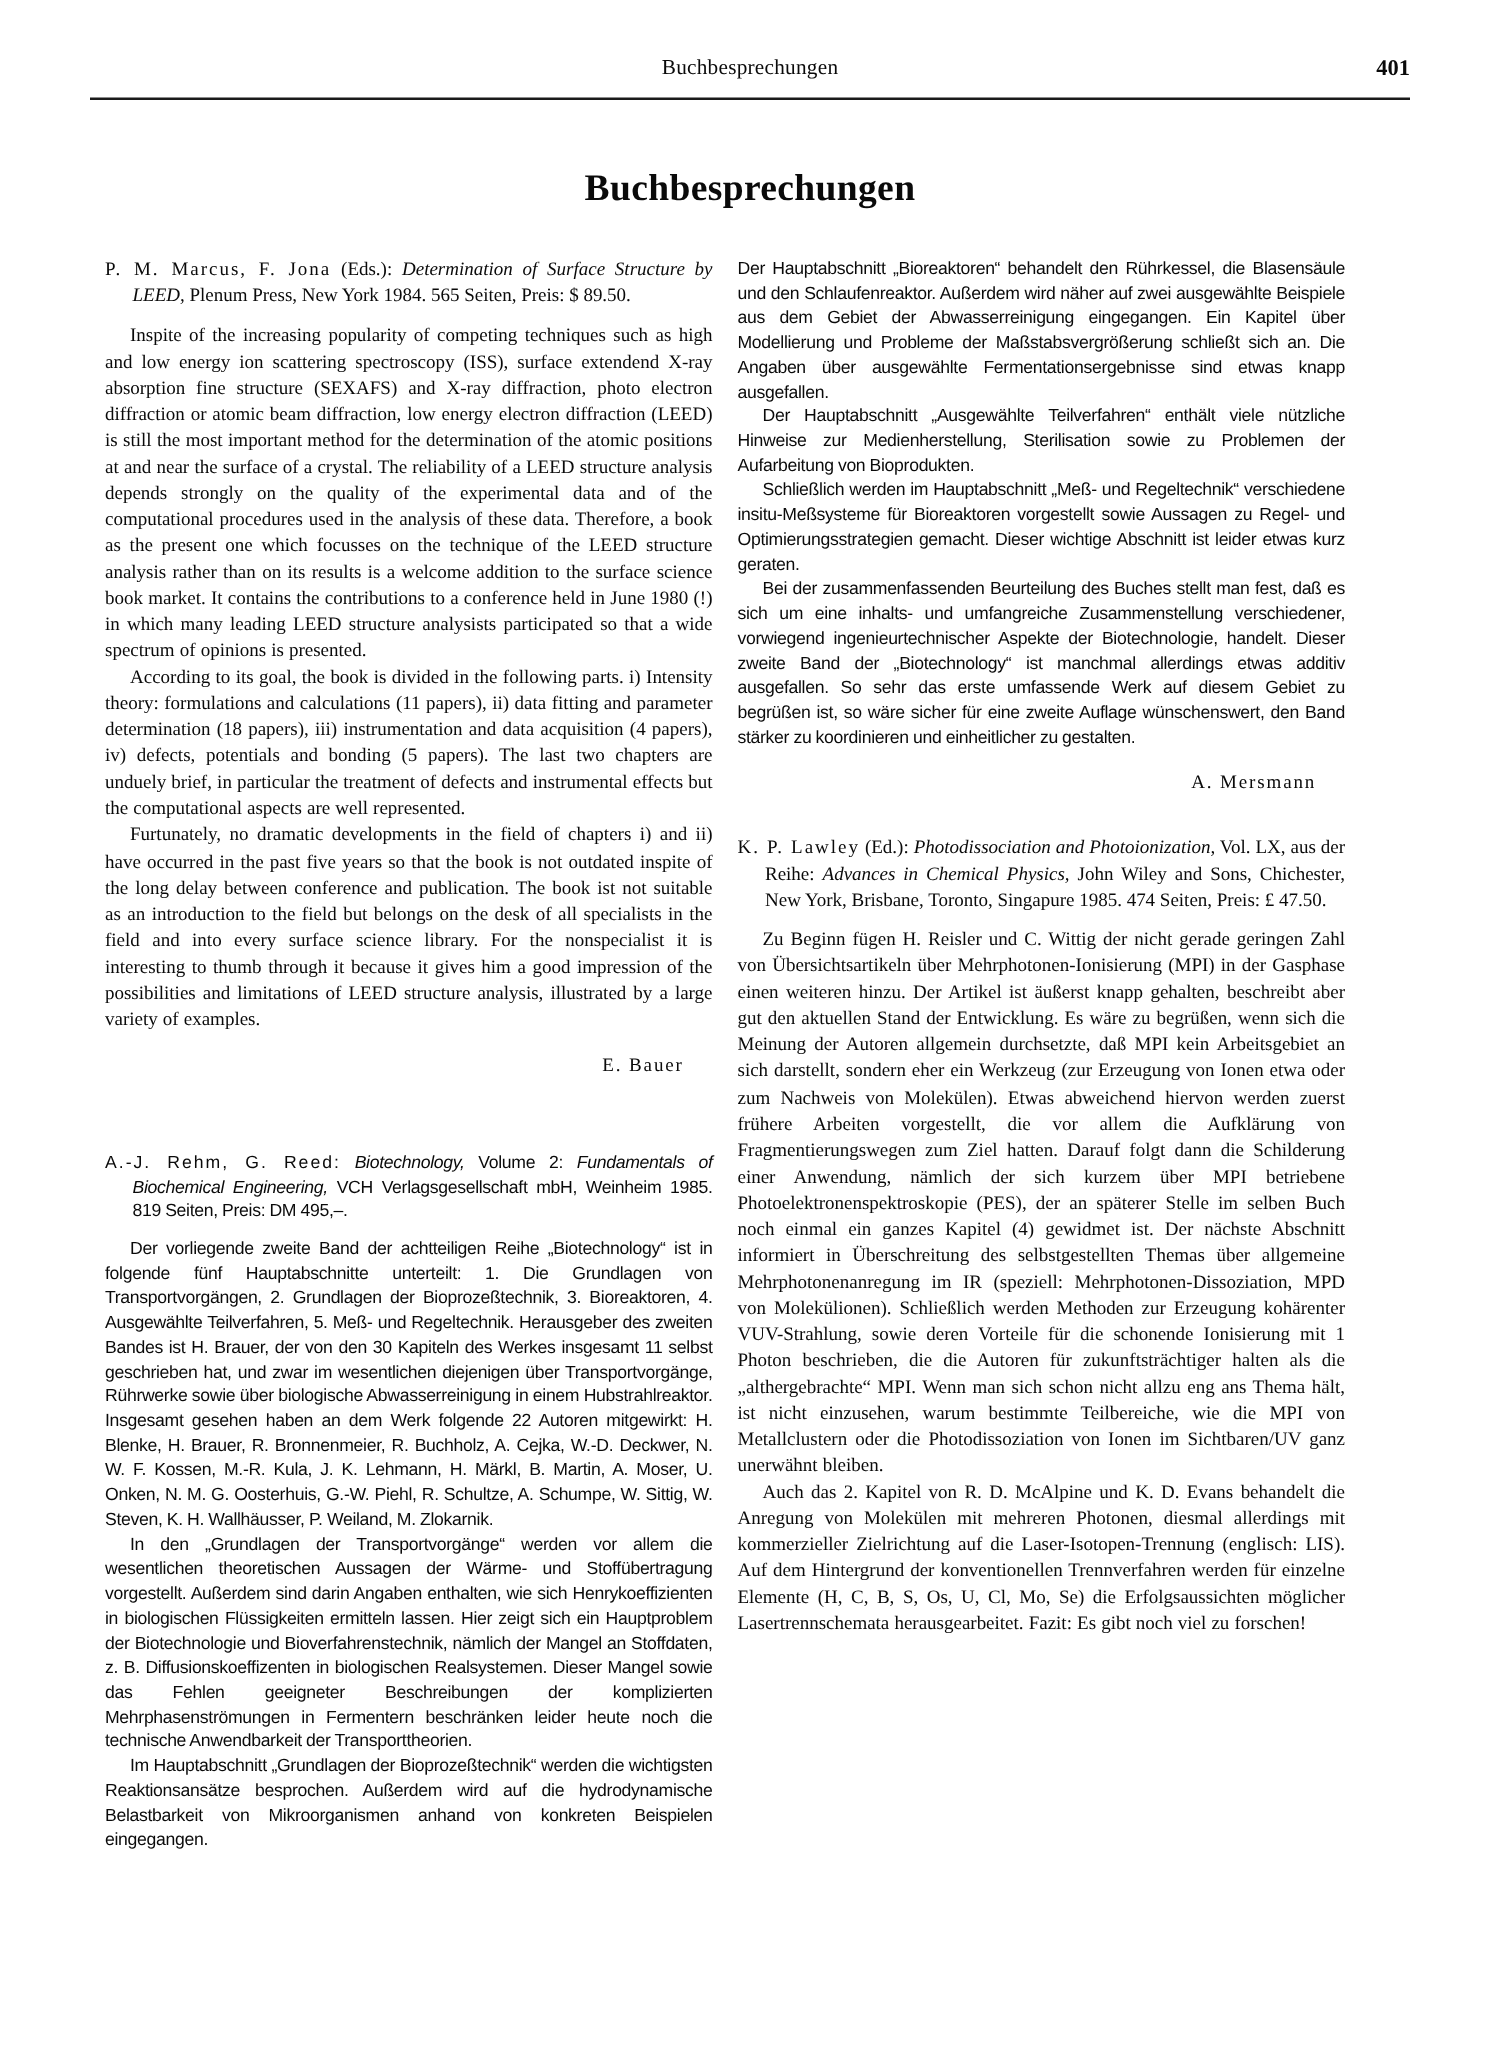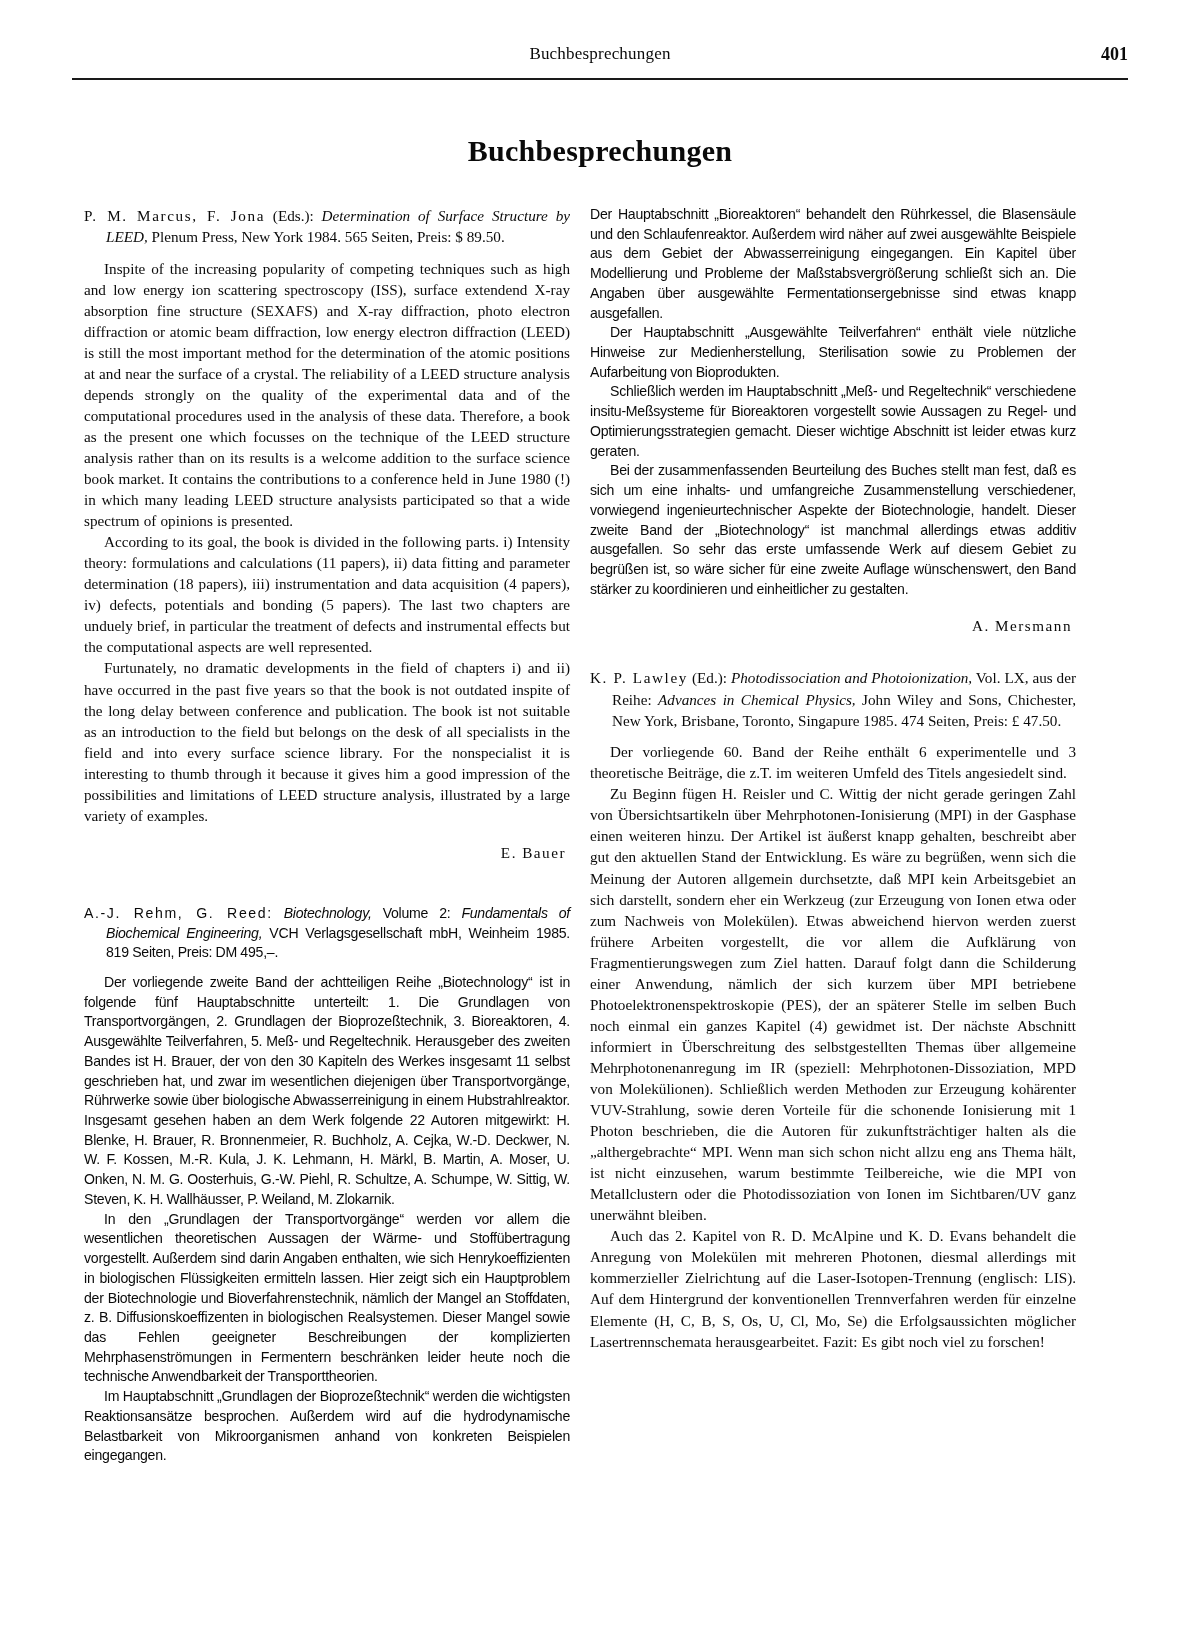--- a/index.html
+++ b/index.html
@@ -114,29 +114,29 @@
 
   
   .sans p.body,
   .sans .ref {
     font-family: Liberation Sans, sans-serif;
     font-size: 14.1px;
     line-height: 1.40;
     letter-spacing: -0.25px;
     word-spacing: -0.02em;
   }
-  .sans .ref { padding-left: 22px; text-indent: -22px; }
+  .sans .ref { padding-left: 22px; text-indent: -22px; margin-top: 16px; }
 
   .signature {
     text-align: right;
     font-size: 15.2px;
     line-height: 1.45;
     letter-spacing: 1.5px;
     margin-top: 16px;
-    margin-right: 4px;
+    margin-right: 23px;
   }
   .gap-after-sig { height: 40px; }
 
   .sep-space { height: 30px; }
 </style>
 </head>
 <body>
 
 <div class="page">
 
@@ -194,20 +194,19 @@
       <div class="sep-space"></div>
 
       <div class="review">
         <div class="ref">
           <span class="person">K. P. Lawley</span><span>&nbsp;</span><span>(Ed.):</span>
           <i>Photodissociation and Photoionization,</i>
           <span>Vol. LX, aus der Reihe:</span>
           <i>Advances in Chemical Physics,</i>
           <span>John Wiley and Sons, Chichester, New York, Brisbane, Toronto, Singapure 1985. 474 Seiten, Preis: £ 47.50.</span>
         </div>
-        <p class="body">Der vorliegende 60. Band der Reihe enthält 6 experimentelle und 3 theoretische Beiträge, die z.T. im weiteren Umfeld des Titels angesiedelt sind.</p>
         <p class="body">Zu Beginn fügen H. Reisler und C. Wittig der nicht gerade geringen Zahl von Übersichtsartikeln über Mehrphotonen-Ionisierung (MPI) in der Gasphase einen weiteren hinzu. Der Artikel ist äußerst knapp gehalten, beschreibt aber gut den aktuellen Stand der Entwicklung. Es wäre zu begrüßen, wenn sich die Meinung der Autoren allgemein durchsetzte, daß MPI kein Arbeitsgebiet an sich darstellt, sondern eher ein Werkzeug (zur Erzeugung von Ionen etwa oder zum Nachweis von Molekülen). Etwas abweichend hiervon werden zuerst frühere Arbeiten vorgestellt, die vor allem die Aufklärung von Fragmentierungswegen zum Ziel hatten. Darauf folgt dann die Schilderung einer Anwendung, nämlich der sich kurzem über MPI betriebene Photoelektronenspektroskopie (PES), der an späterer Stelle im selben Buch noch einmal ein ganzes Kapitel (4) gewidmet ist. Der nächste Abschnitt informiert in Überschreitung des selbstgestellten Themas über allgemeine Mehrphotonenanregung im IR (speziell: Mehrphotonen-Dissoziation, MPD von Molekülionen). Schließlich werden Methoden zur Erzeugung kohärenter VUV-Strahlung, sowie deren Vorteile für die schonende Ionisierung mit 1 Photon beschrieben, die die Autoren für zukunftsträchtiger halten als die „althergebrachte“ MPI. Wenn man sich schon nicht allzu eng ans Thema hält, ist nicht einzusehen, warum bestimmte Teilbereiche, wie die MPI von Metallclustern oder die Photodissoziation von Ionen im Sichtbaren/UV ganz unerwähnt bleiben.</p>
         <p class="body">Auch das 2. Kapitel von R. D. McAlpine und K. D. Evans behandelt die Anregung von Molekülen mit mehreren Photonen, diesmal allerdings mit kommerzieller Zielrichtung auf die Laser-Isotopen-Trennung (englisch: LIS). Auf dem Hintergrund der konventionellen Trennverfahren werden für einzelne Elemente (H, C, B, S, Os, U, Cl, Mo, Se) die Erfolgsaussichten möglicher Lasertrennschemata herausgearbeitet. Fazit: Es gibt noch viel zu forschen!</p>
       </div>
 
     </div>
   </div>
 </div>
 
 </body></html>

